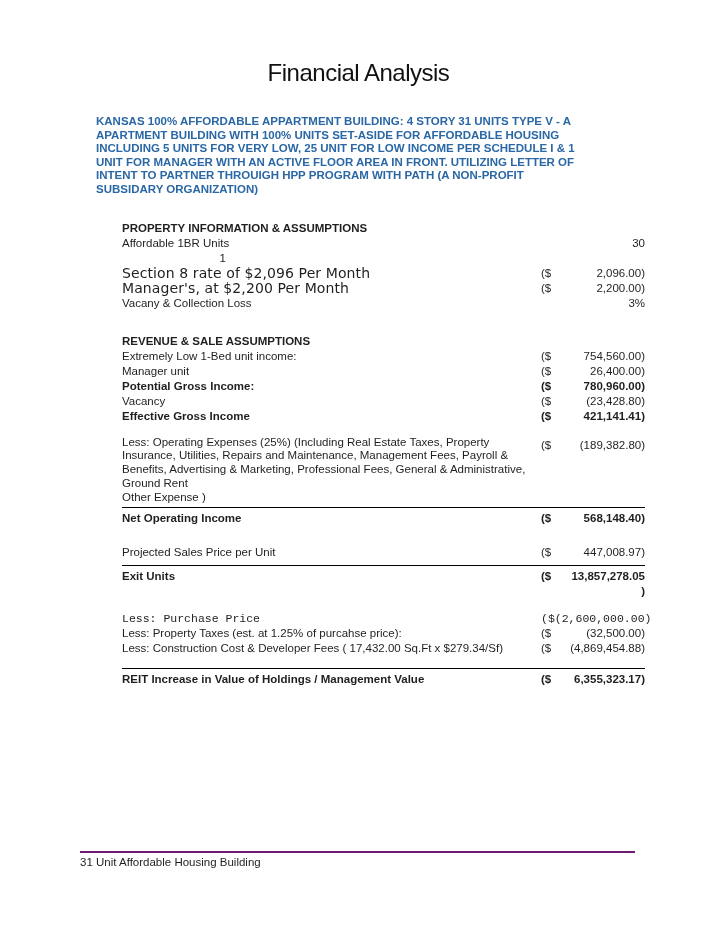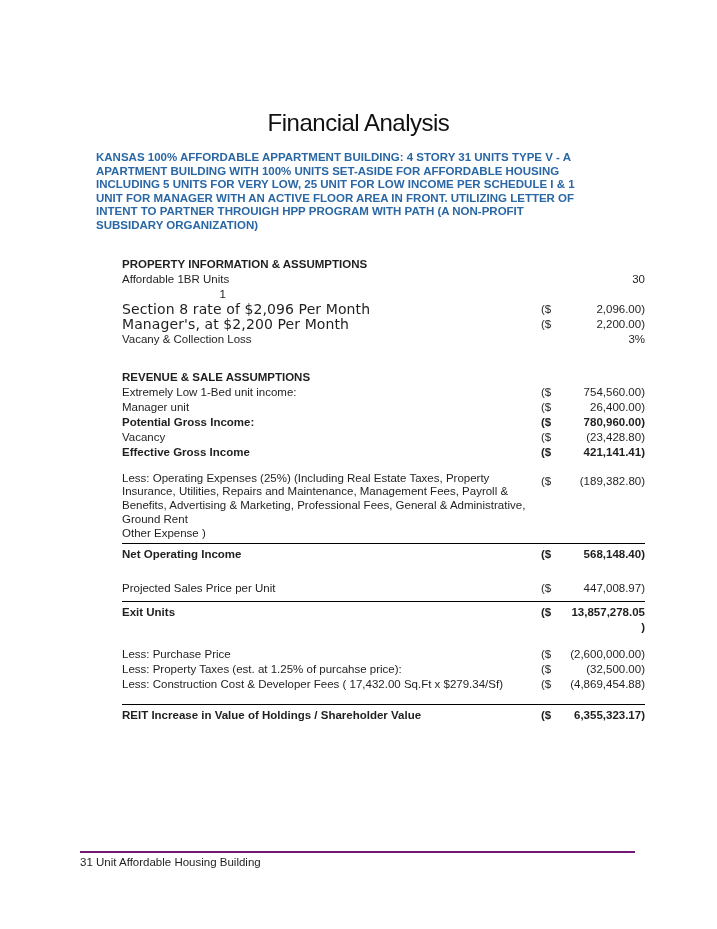--- a/index.html
+++ b/index.html
@@ -6,30 +6,30 @@
   .page {
     position:relative;
     width:717px; height:929px;
     background:#ffffff;
     font-family:"Liberation Sans", sans-serif;
     color:#1f1f1f;
     overflow:hidden;
   }
   .doc-title {
     margin:0;
-    padding-top:108px;
+    padding-top:58px;
     text-align:center;
     font-size:24px;
     font-weight:400;
     letter-spacing:-0.5px;
     line-height:30px;
     color:#111111;
   }
   .intro {
-    margin:13px 0 0 96px;
+    margin:27px 0 0 96px;
     width:510px;
     font-size:11.5px;
     font-weight:bold;
     line-height:13.6px;
     white-space:pre-line;
   }
   .tables {
     margin:24px 0 0 122px;
     width:523px;
     font-size:11.5px;
@@ -205,21 +205,21 @@
   </div>
 
   <div class="row bold rule" style="margin-top: 5px;">
     <div class="row-label">Exit Units</div>
     <div class="row-value-group">
       <span class="row-currency">($</span>
       <span class="row-amount">13,857,278.05<div>)</div></span>
     </div>
   </div>
 
-  <div class="row" style="margin-top: 12px;">
+  <div class="row" style="margin-top: 12px; font-family: Liberation Mono, monospace;">
     <div class="row-label">Less: Purchase Price</div>
     <div class="row-value-group">
       <span class="row-currency">($</span>
       <span class="row-amount">(2,600,000.00)</span>
     </div>
   </div>
 
   <div class="row">
     <div class="row-label">Less: Property Taxes (est. at 1.25% of purcahse price):</div>
     <div class="row-value-group">
@@ -230,21 +230,21 @@
 
   <div class="row">
     <div class="row-label">Less: Construction Cost &amp; Developer Fees ( 17,432.00 Sq.Ft x $279.34/Sf)</div>
     <div class="row-value-group">
       <span class="row-currency">($</span>
       <span class="row-amount">(4,869,454.88)</span>
     </div>
   </div>
 
   <div class="row bold rule" style="margin-top: 12px;">
-    <div class="row-label">REIT Increase in Value of Holdings / Shareholder Value</div>
+    <div class="row-label">REIT Increase in Value of Holdings / Management Value</div>
     <div class="row-value-group">
       <span class="row-currency">($</span>
       <span class="row-amount">6,355,323.17)</span>
     </div>
   </div>
 </div>
   </div>
 </div>
 
   <div class="footer">

